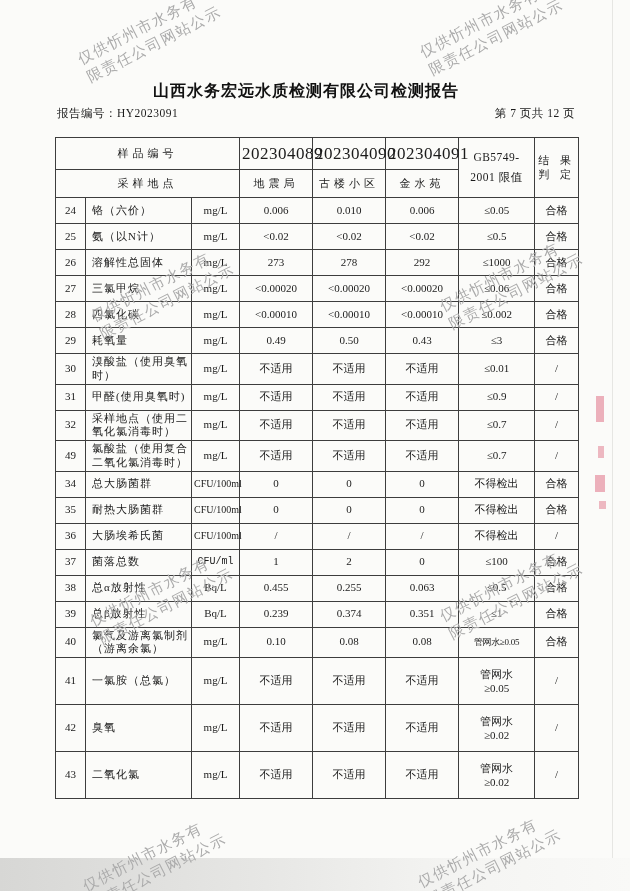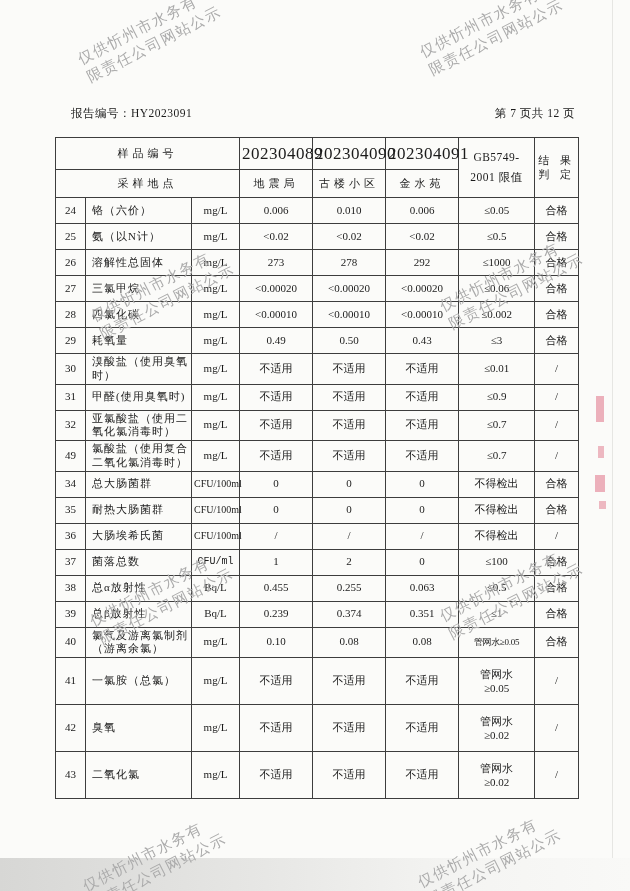--- a/index.html
+++ b/index.html
@@ -11,21 +11,21 @@
   }
   .page{position:absolute;inset:0;overflow:hidden;}
   
   .page-edge-right{position:absolute;top:0;left:612px;width:1px;height:891px;background:#e6e6e3;}
   .bottom-strip{position:absolute;left:0;top:858px;width:630px;height:33px;
     background:linear-gradient(90deg,#d7d7d5 0%,#e6e6e4 40%,#f4f4f2 72%,#f9f9f7 100%);}
   
   .title{position:absolute;left:0;top:81px;width:612px;text-align:center;
     font-size:16px;font-weight:bold;letter-spacing:1px;color:#111;}
   .meta{position:absolute;left:55px;top:106px;width:520px;height:18px;font-size:11.5px;}
-  .meta .left{position:absolute;left:16px;top:0;letter-spacing:.5px;}
+  .meta .left{position:absolute;left:2px;top:0;letter-spacing:.5px;}
   .meta .right{position:absolute;right:0;top:0;letter-spacing:.5px;margin-left:6px;}
   
   table{position:absolute;left:55px;top:137px;width:520px;border-collapse:collapse;
     table-layout:fixed;font-size:11px;padding-left:45px;}
   td{border:1px solid #3d3d3d;text-align:center;vertical-align:middle;
     padding:1px 2px;line-height:1.25;background:transparent;}
   col.c-num{width:30px;} col.c-name{width:106px;} col.c-unit{width:48px;}
   col.c-v{width:73px;} col.c-limit{width:76px;} col.c-res{width:44px;}
   thead td{letter-spacing:4px;}
   thead tr:first-child td{height:29px;}
@@ -55,20 +55,21 @@
 
   <div class="wm" style="left:75px;top:15px;"><span>仅供忻州市水务有</span><br><span>限责任公司网站公示</span></div>
   <div class="wm" style="left:417px;top:8px;"><span>仅供忻州市水务有</span><br><span>限责任公司网站公示</span></div>
   <div class="wm" style="left:88px;top:272px;"><span>仅供忻州市水务有</span><br><span>限责任公司网站公示</span></div>
   <div class="wm" style="left:437px;top:262px;"><span>仅供忻州市水务有</span><br><span>限责任公司网站公示</span></div>
   <div class="wm" style="left:87px;top:577px;"><span>仅供忻州市水务有</span><br><span>限责任公司网站公示</span></div>
   <div class="wm" style="left:437px;top:572px;"><span>仅供忻州市水务有</span><br><span>限责任公司网站公示</span></div>
   <div class="wm" style="left:80px;top:842px;"><span>仅供忻州市水务有</span><br><span>限责任公司网站公示</span></div>
   <div class="wm" style="left:415px;top:838px;"><span>仅供忻州市水务有</span><br><span>限责任公司网站公示</span></div>
 
+  <div class="title">山西水务宏远水质检测有限公司检测报告</div>
 
   <div class="meta">
     <span class="left">报告编号：HY2023091</span>
     <span class="right">第 7 页共 12 页</span>
   </div>
 
   <table>
     <colgroup>
       <col class="c-num">
         <col class="c-name">
@@ -177,21 +178,21 @@
           <td class="name-cell">甲醛(使用臭氧时)</td>
           <td>mg/L</td>
           <td>不适用</td>
           <td>不适用</td>
           <td>不适用</td>
           <td class="limit-cell">≤0.9</td>
           <td>/</td>
         </tr>
         <tr>
           <td>32</td>
-          <td class="name-cell">亚氯酸盐（使用二氧化氯消毒时）</td>
+          <td class="name-cell">采样地点（使用二氧化氯消毒时）</td>
           <td>mg/L</td>
           <td>不适用</td>
           <td>不适用</td>
           <td>不适用</td>
           <td class="limit-cell">≤0.7</td>
           <td>/</td>
         </tr>
         <tr>
           <td>49</td>
           <td class="name-cell">氯酸盐（使用复合二氧化氯消毒时）</td>

